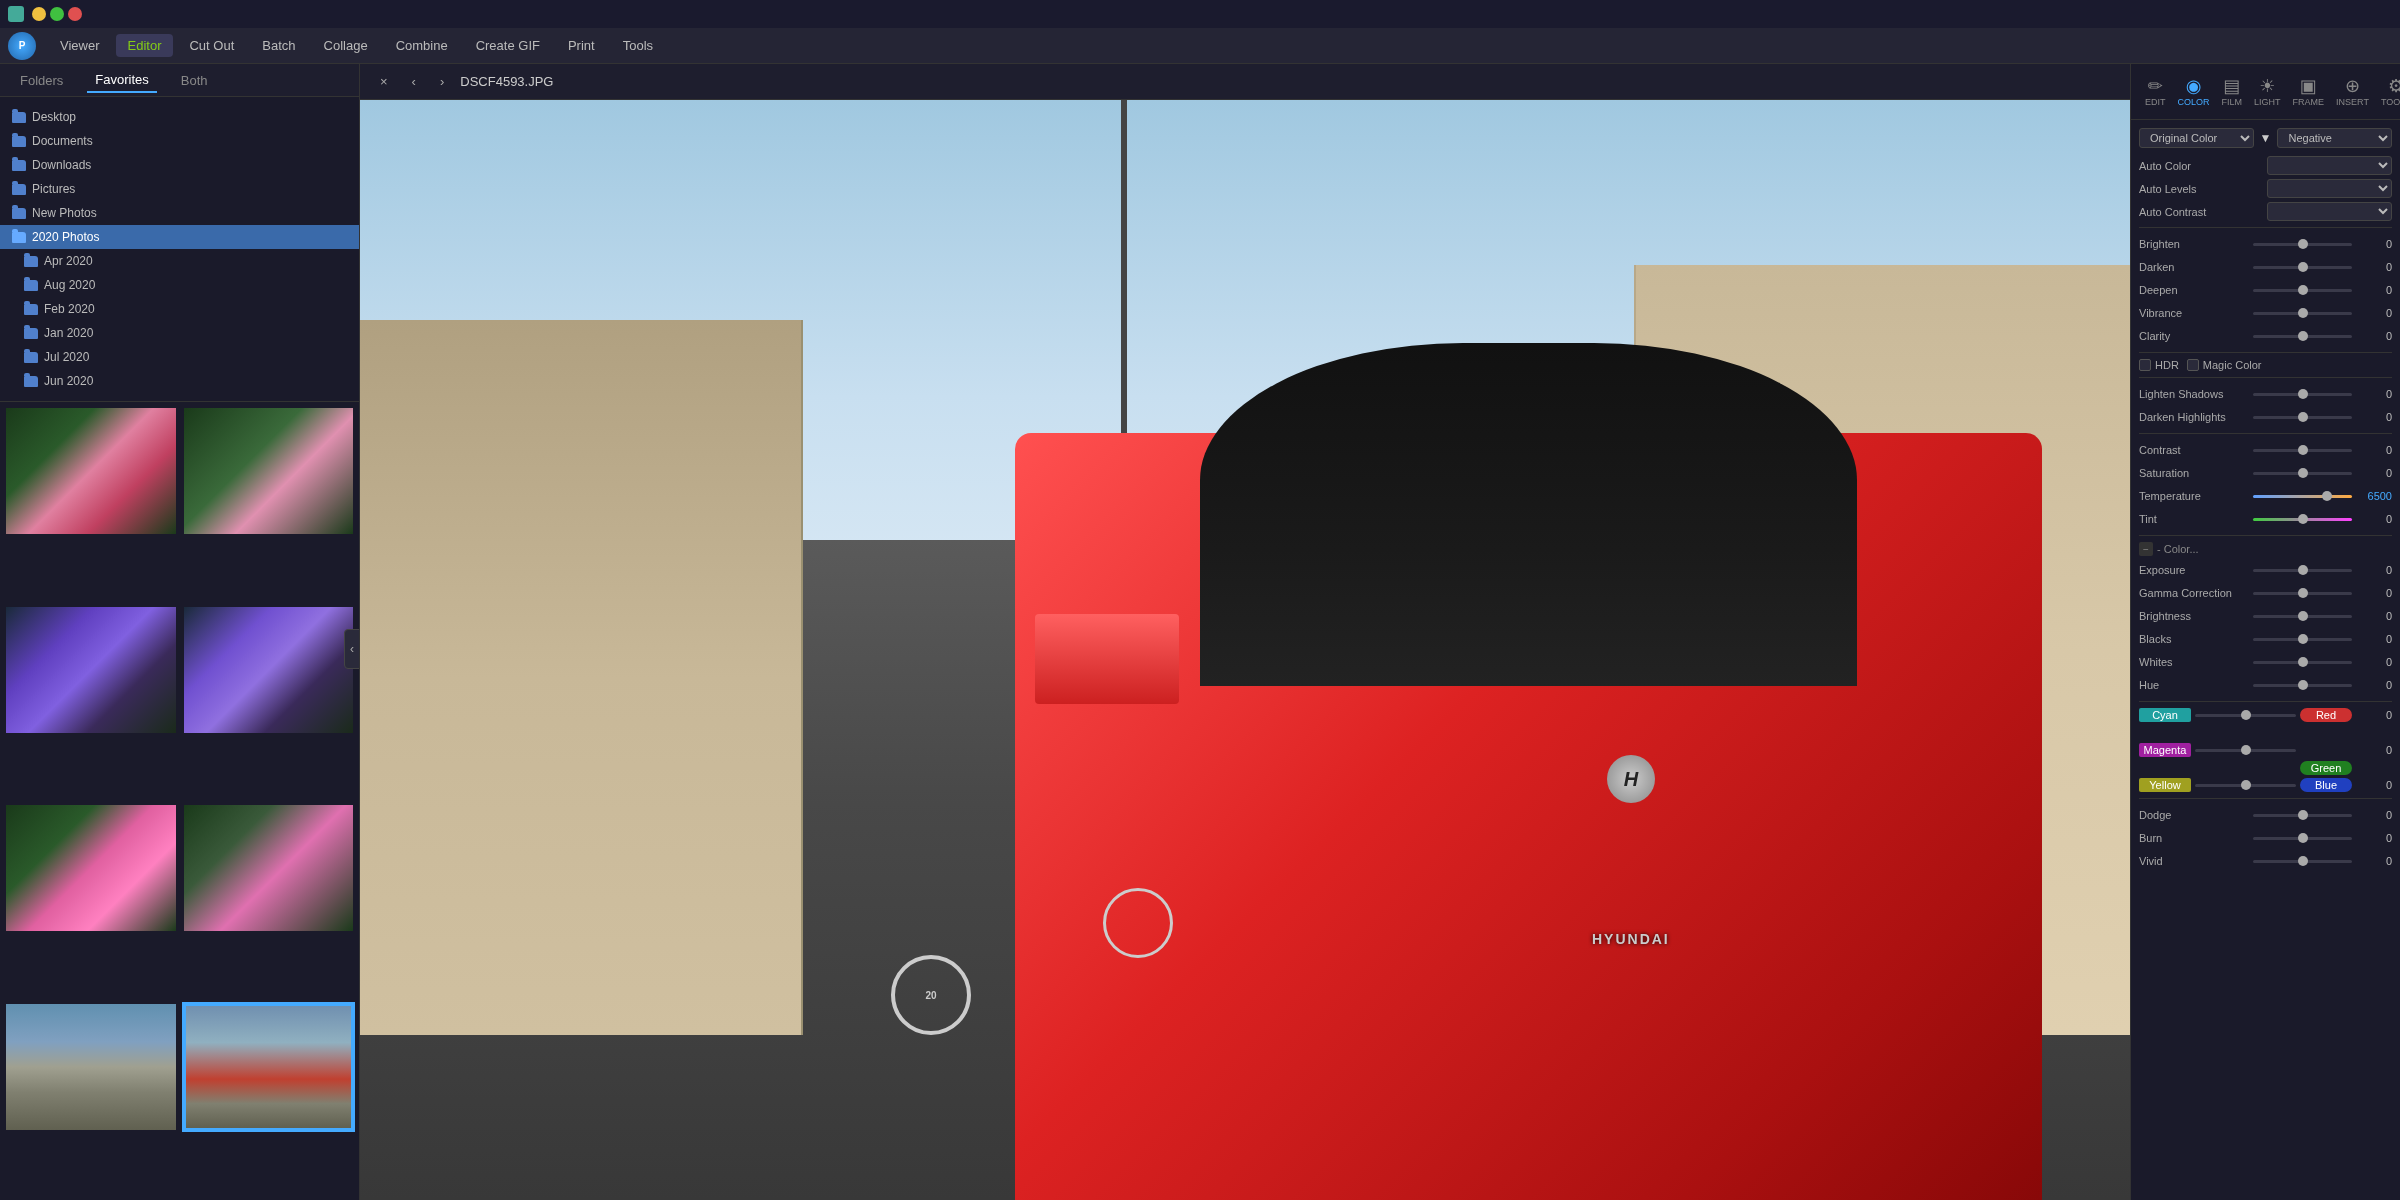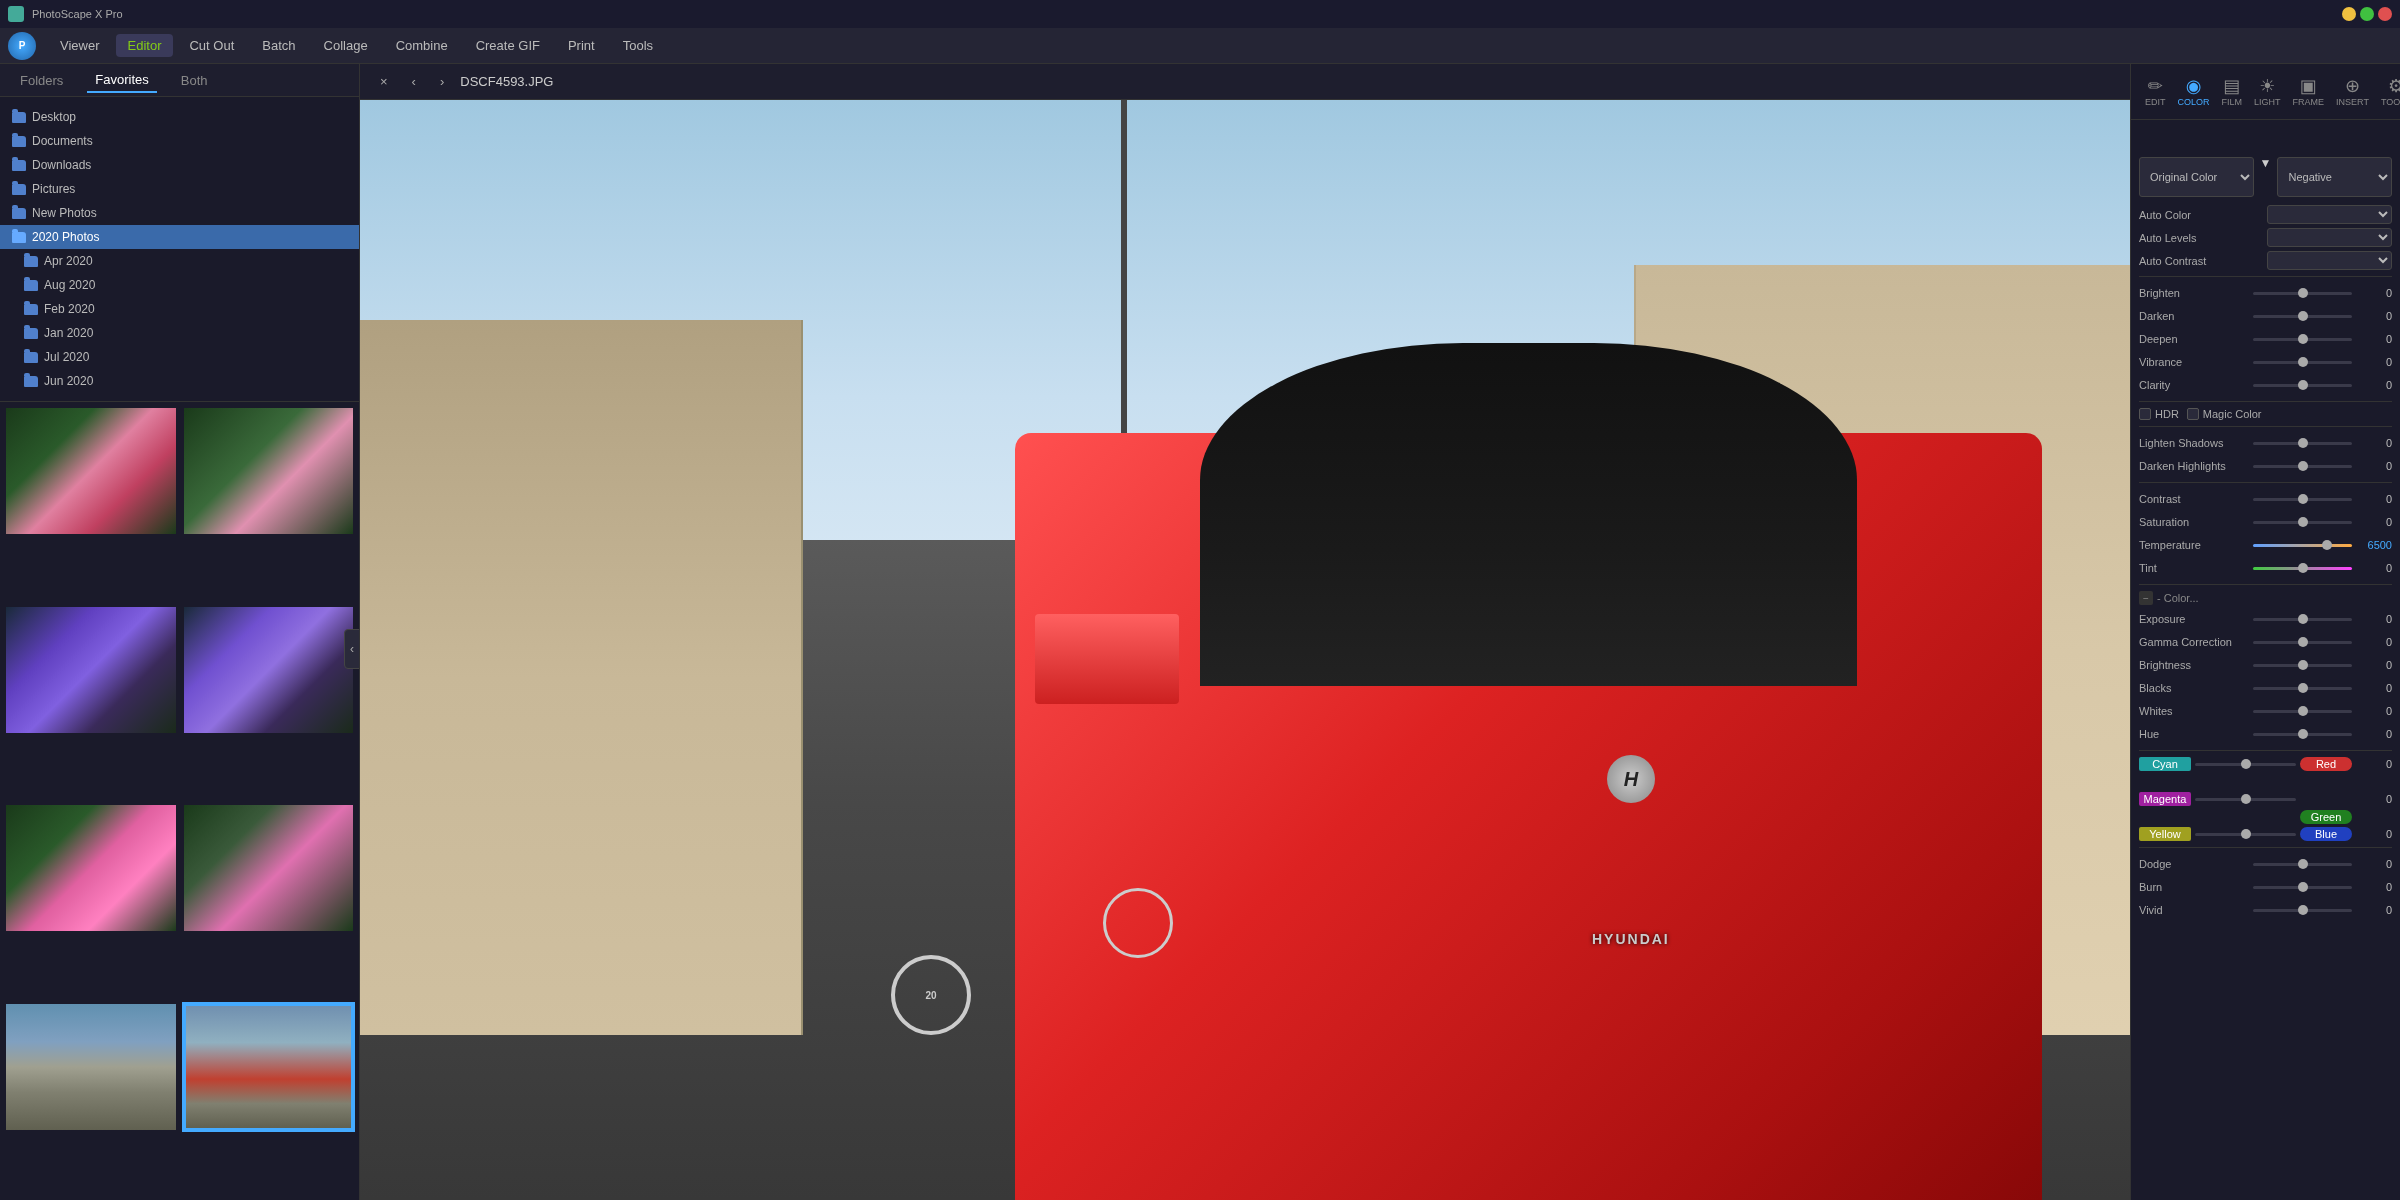--- a/index.html
+++ b/index.html
@@ -90,21 +90,21 @@
     .tool-icon-glyph { font-size: 18px; line-height: 1; }
 
     
     .controls-panel { flex: 1; overflow-y: auto; padding: 8px; }
     .controls-panel::-webkit-scrollbar { width: 4px; }
     .controls-panel::-webkit-scrollbar-track { background: #1a1a2a; }
     .controls-panel::-webkit-scrollbar-thumb { background: #444; }
 
     
     .preset-row { display: flex; align-items: center; gap: 6px; margin-bottom: 8px; }
-    .preset-select { background: #2a2a3a; border: 1px solid #444; color: #bbb; padding: 12px 6px; font-size: 11px; border-radius: 3px; flex: 1; margin-top: 29px; }
+    .preset-select { background: #2a2a3a; border: 1px solid #444; color: #bbb; padding: 2px 6px; font-size: 11px; border-radius: 3px; flex: 1; }
 
     
     .auto-row { display: flex; align-items: center; margin-bottom: 4px; gap: 12px; }
     .auto-label { color: #aaa; font-size: 11px; flex: 1; }
     .auto-select { background: #2a2a3a; border: 1px solid #444; color: #bbb; padding: 2px 4px; font-size: 10px; border-radius: 3px; flex: 1; }
 
     
     .slider-row { display: flex; align-items: center; margin-bottom: 3px; gap: 4px; min-height: 20px; }
     .slider-label { color: #aaa; font-size: 11px; width: 110px; flex-shrink: 0; }
     .slider-track { flex: 1; height: 3px; background: #3a3a4a; border-radius: 2px; position: relative; cursor: pointer; }
@@ -142,21 +142,20 @@
     .less-icon { width: 14px; height: 14px; background: #333; border-radius: 2px; display: flex; align-items: center; justify-content: center; font-size: 10px; }
 
     
     .left-sidebar-inner { position: relative; display: flex; flex-direction: column; height: 100%; }
   </style>
 </head>
 <body>
 
 <div class="title-bar">
   <div class="title-bar-icon"></div>
-  <span class="title-bar-text">PhotoScape X Pro</span>
   <div class="title-bar-controls">
     <button class="title-bar-btn min"></button>
     <button class="title-bar-btn max"></button>
     <button class="title-bar-btn close"></button>
   </div>
 </div>
 
 <div class="menu-bar">
   <div class="menu-logo">P</div>
   <div class="menu-item">Viewer</div>

